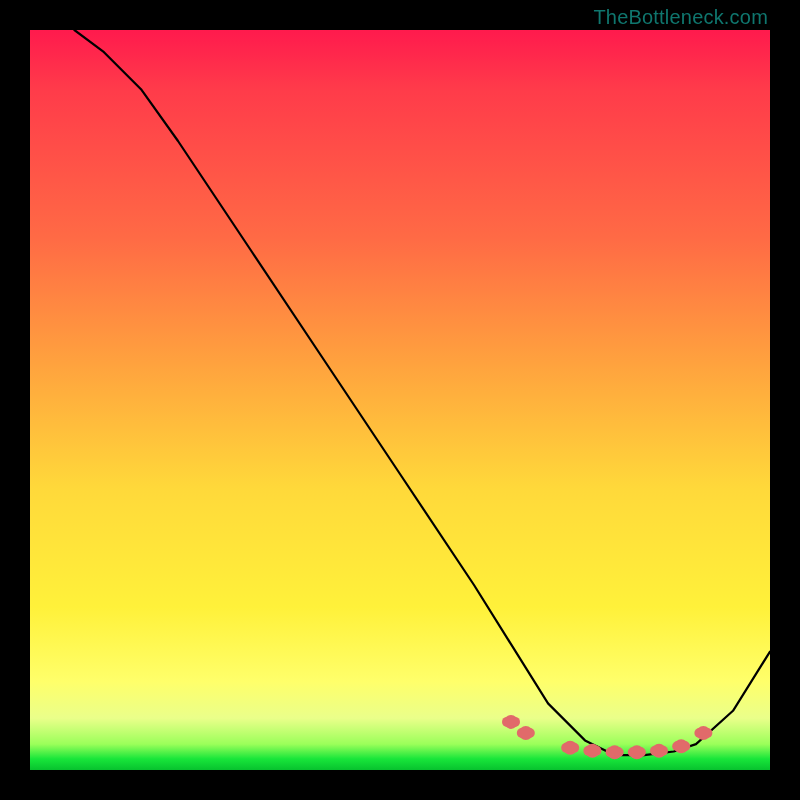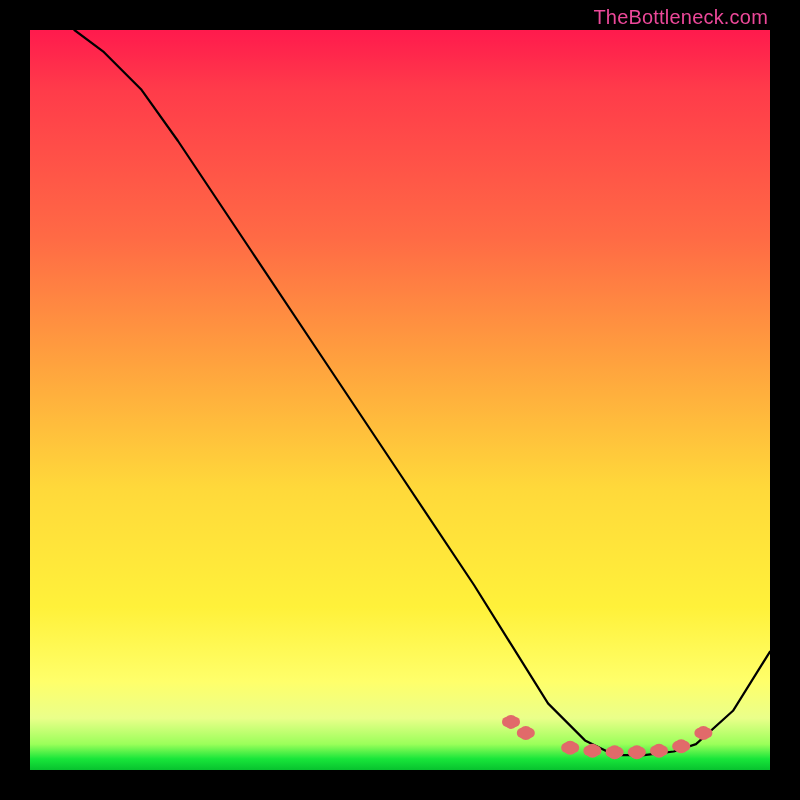--- a/index.html
+++ b/index.html
@@ -52,21 +52,21 @@
     position: absolute;
     left: 0;
     top: 0;
     width: 100%;
     height: 100%;
   }
   .watermark {
     position: absolute;
     top: 6px;
     right: 32px;
-    color: #ec4899;
+    color: #0f766e;
     font-size: 20px;
     font-weight: 500;
     letter-spacing: 0.2px;
     user-select: none;
   }
 </style>
 </head>
 <body>
 
 <div class="frame">

